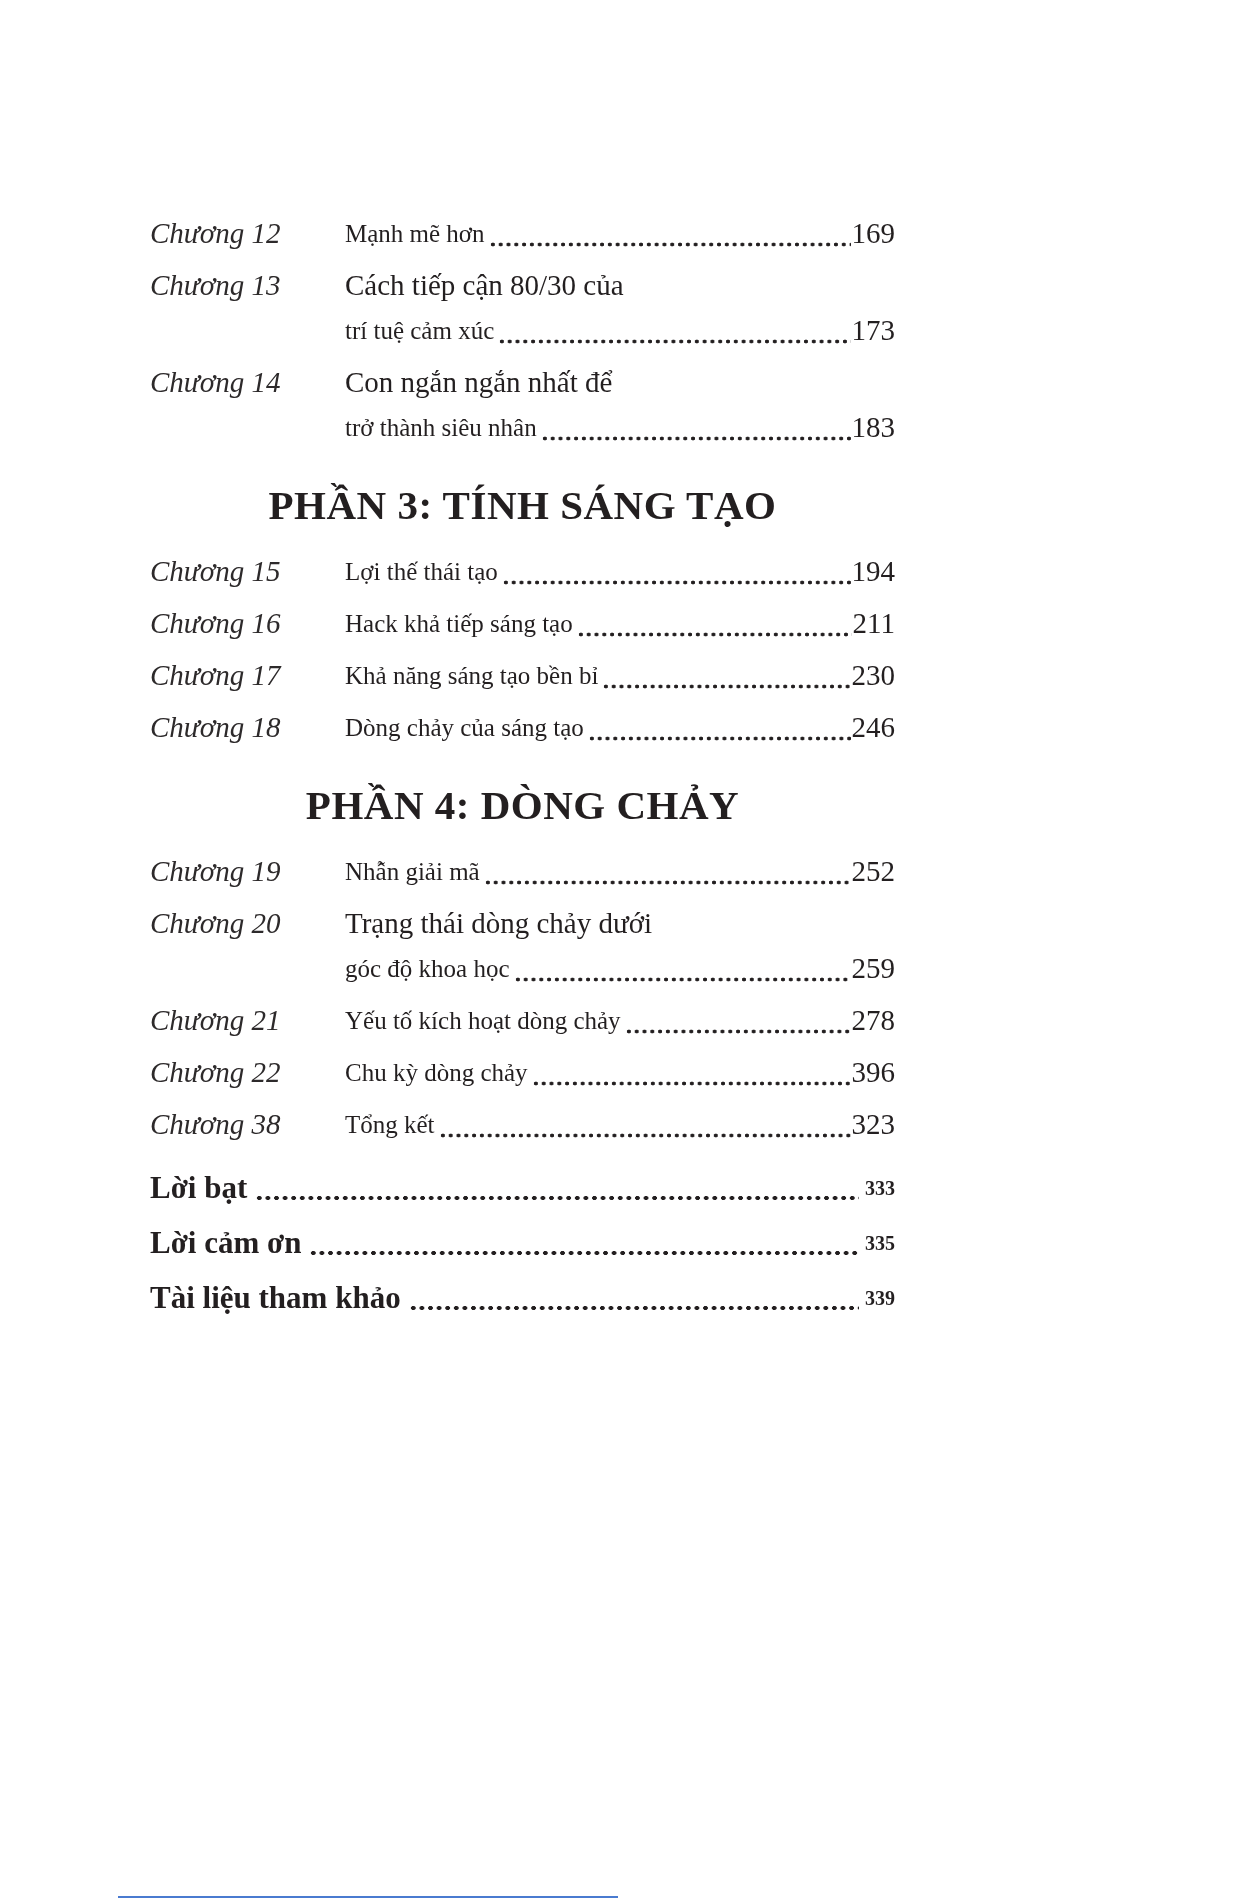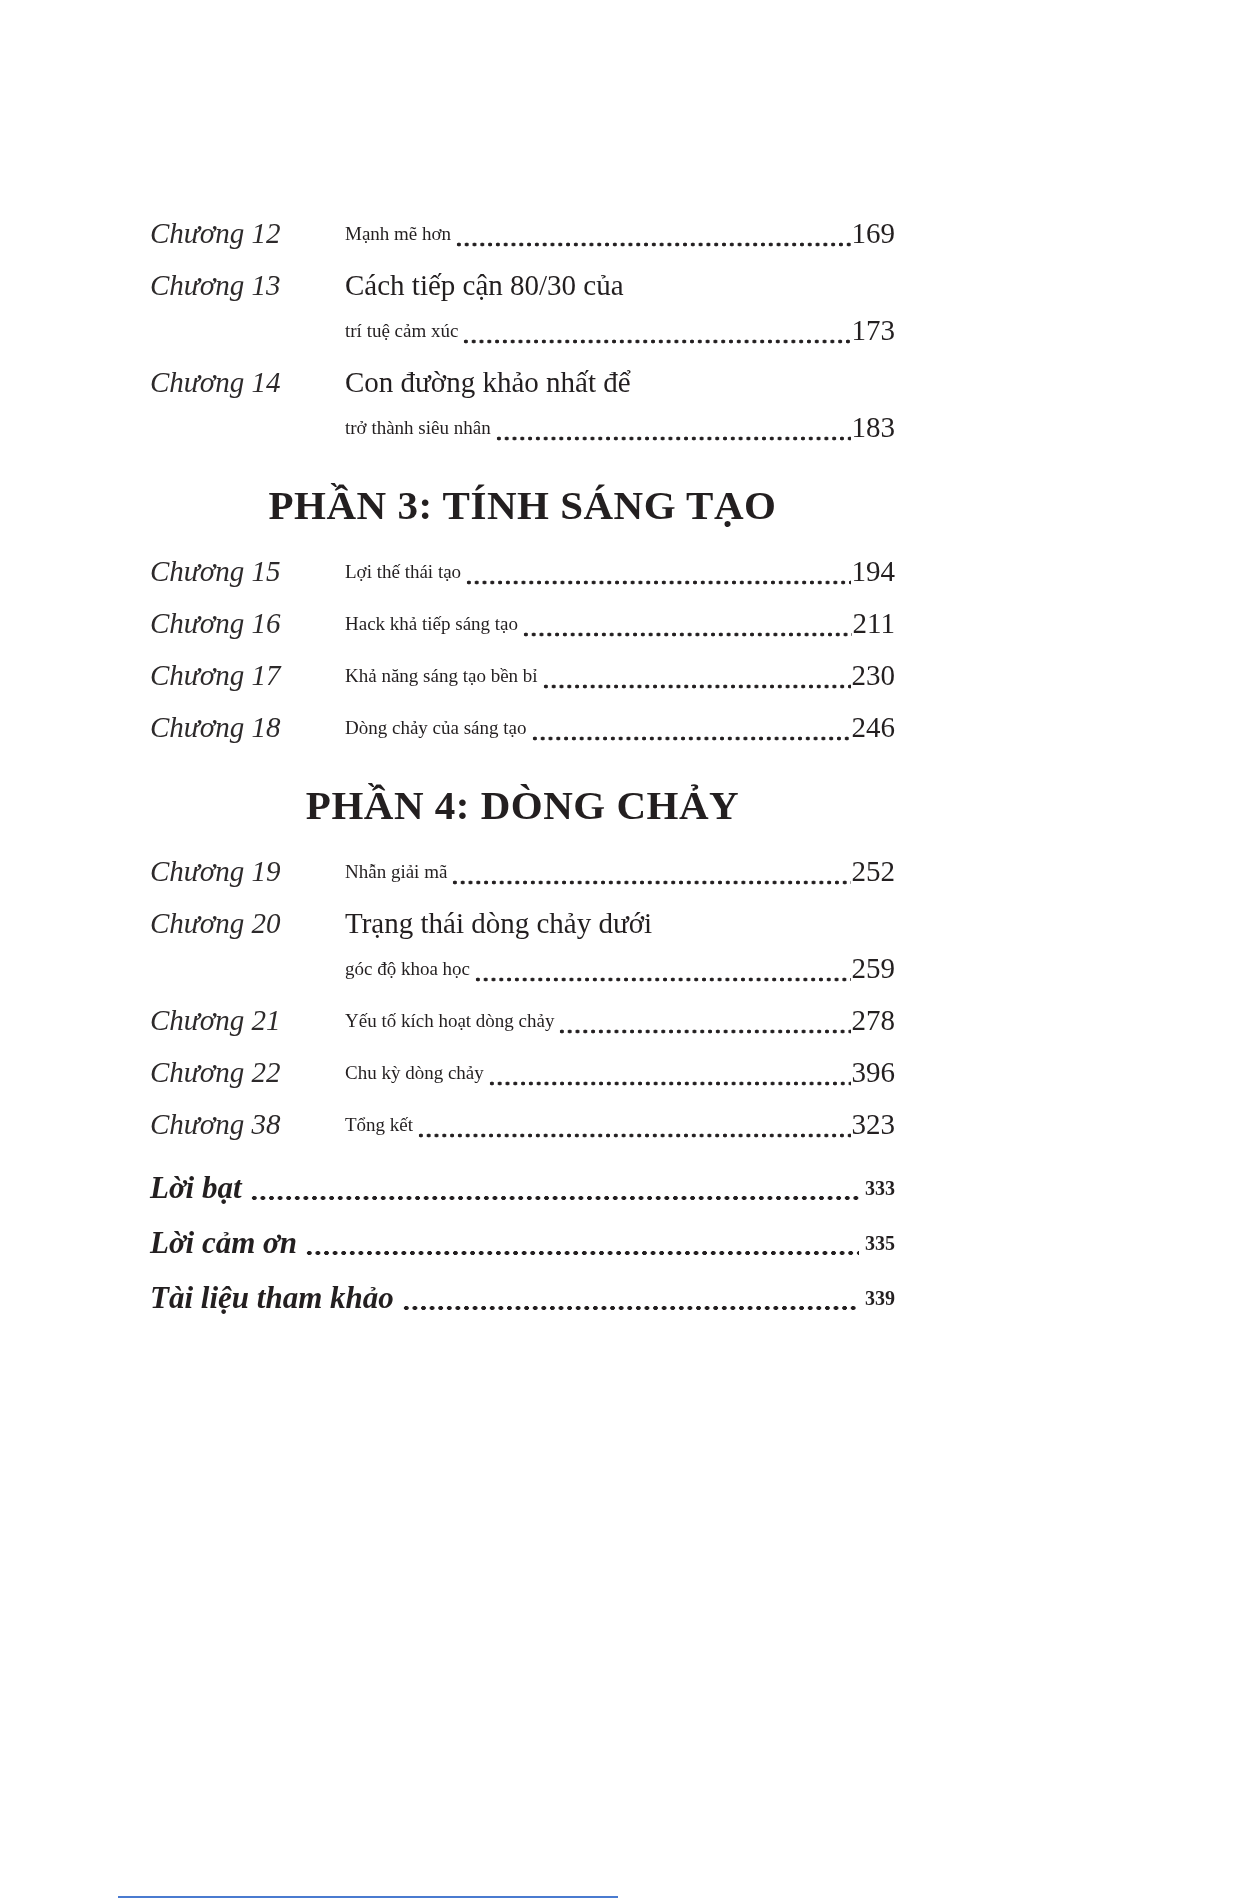--- a/index.html
+++ b/index.html
@@ -20,21 +20,21 @@
   .ch {
     flex: 0 0 195px;
     font-style: italic;
     font-size: 29px;
     line-height: 45px;
     color: #2d2a2b;
   }
   .tcol { flex: 1 1 auto; min-width: 0; }
   .tline { font-size: 29px; line-height: 45px; }
   .lrow { display: flex; align-items: flex-end; }
-  .tt { font-size: 19px; line-height: 45px; white-space: nowrap; }
+  .tt { font-size: 25px; line-height: 45px; white-space: nowrap; }
   .dots {
     flex: 1 1 auto;
     height: 7px;
     margin: 0 1px 8px 4px;
     background-image: radial-gradient(circle, #231f20 1.7px, transparent 2.2px);
     background-size: 7.8px 7px;
     background-position: 0 50%;
     background-repeat: repeat-x;
   }
   .pg { font-size: 29px; line-height: 45px; }
@@ -45,21 +45,20 @@
     font-weight: bold;
     font-size: 41px;
     line-height: 47px;
     letter-spacing: 0.5px;
   }
 
   .back { margin-top: 18px; }
   .brow { display: flex; align-items: flex-end; margin-bottom: 9px; }
   .bt {
     font-weight: bold;
-    font-style: italic;
     font-size: 31px;
     line-height: 46px;
     white-space: nowrap;
   }
   .brow .dots {
     height: 8px;
     margin: 0 6px 9px 8px;
     background-image: radial-gradient(circle, #231f20 2px, transparent 2.5px);
     background-size: 8.6px 8px;
   }
@@ -99,21 +98,21 @@
           <span class="tt">trí tuệ cảm xúc</span>
           <span class="dots"></span>
           <span class="pg">173</span>
         </div>
       </div>
     </div>
 
     <div class="entry">
       <span class="ch">Chương 14</span>
       <div class="tcol">
-        <div class="tline">Con đường khảo nhất để</div>
+        <div class="tline">Con ngắn ngắn nhất để</div>
         <div class="lrow">
           <span class="tt">trở thành siêu nhân</span>
           <span class="dots"></span>
           <span class="pg">183</span>
         </div>
       </div>
     </div>
 
     <div class="section-heading">PHẦN 3: TÍNH SÁNG TẠO</div>
 

